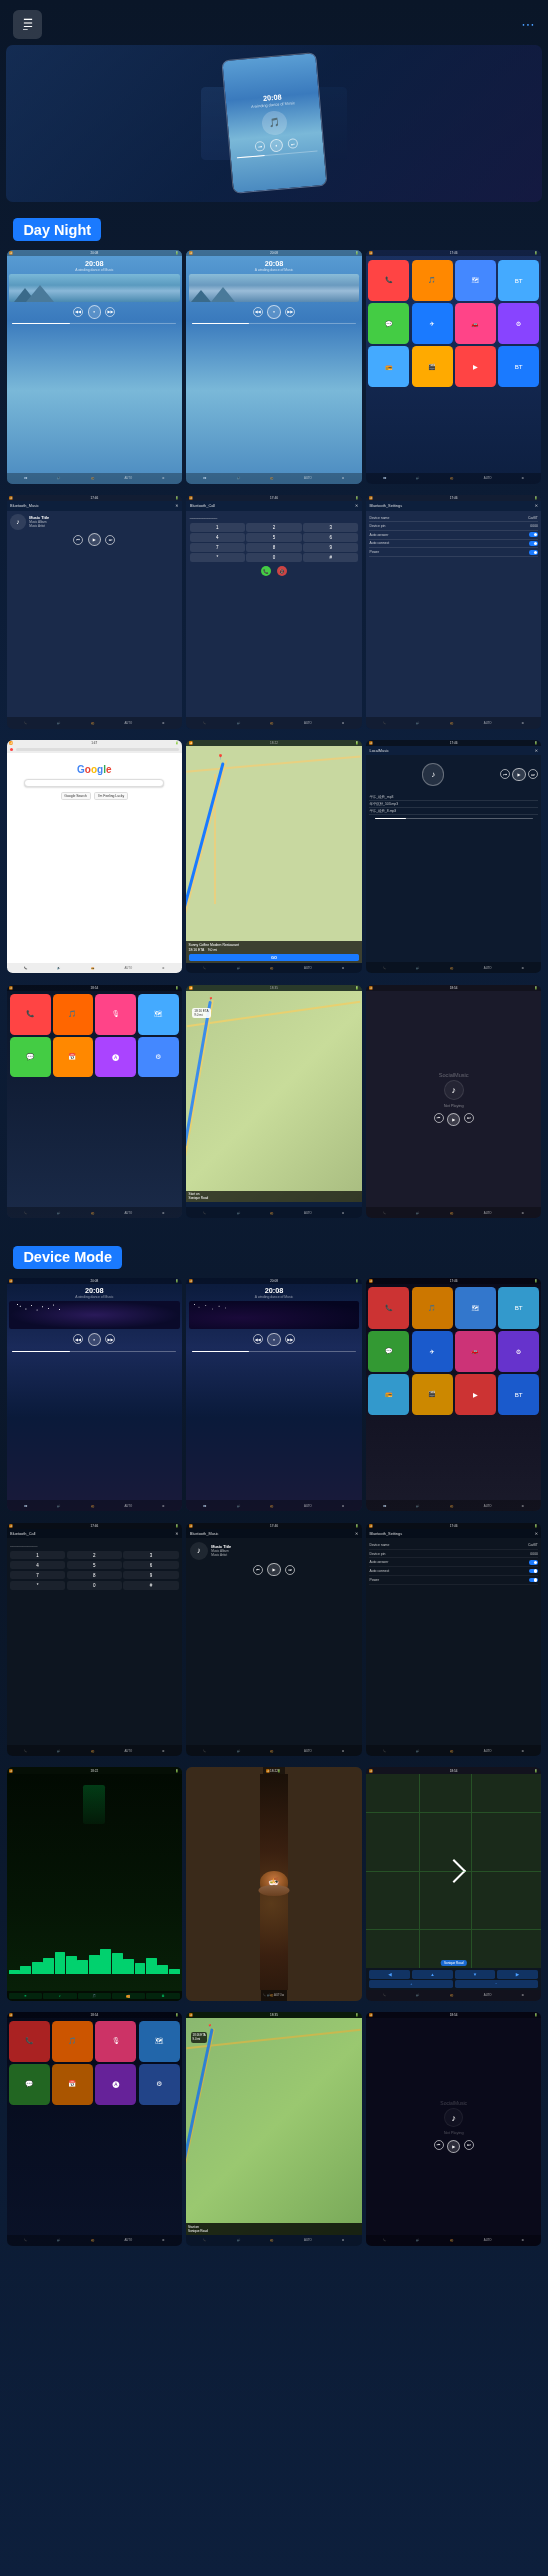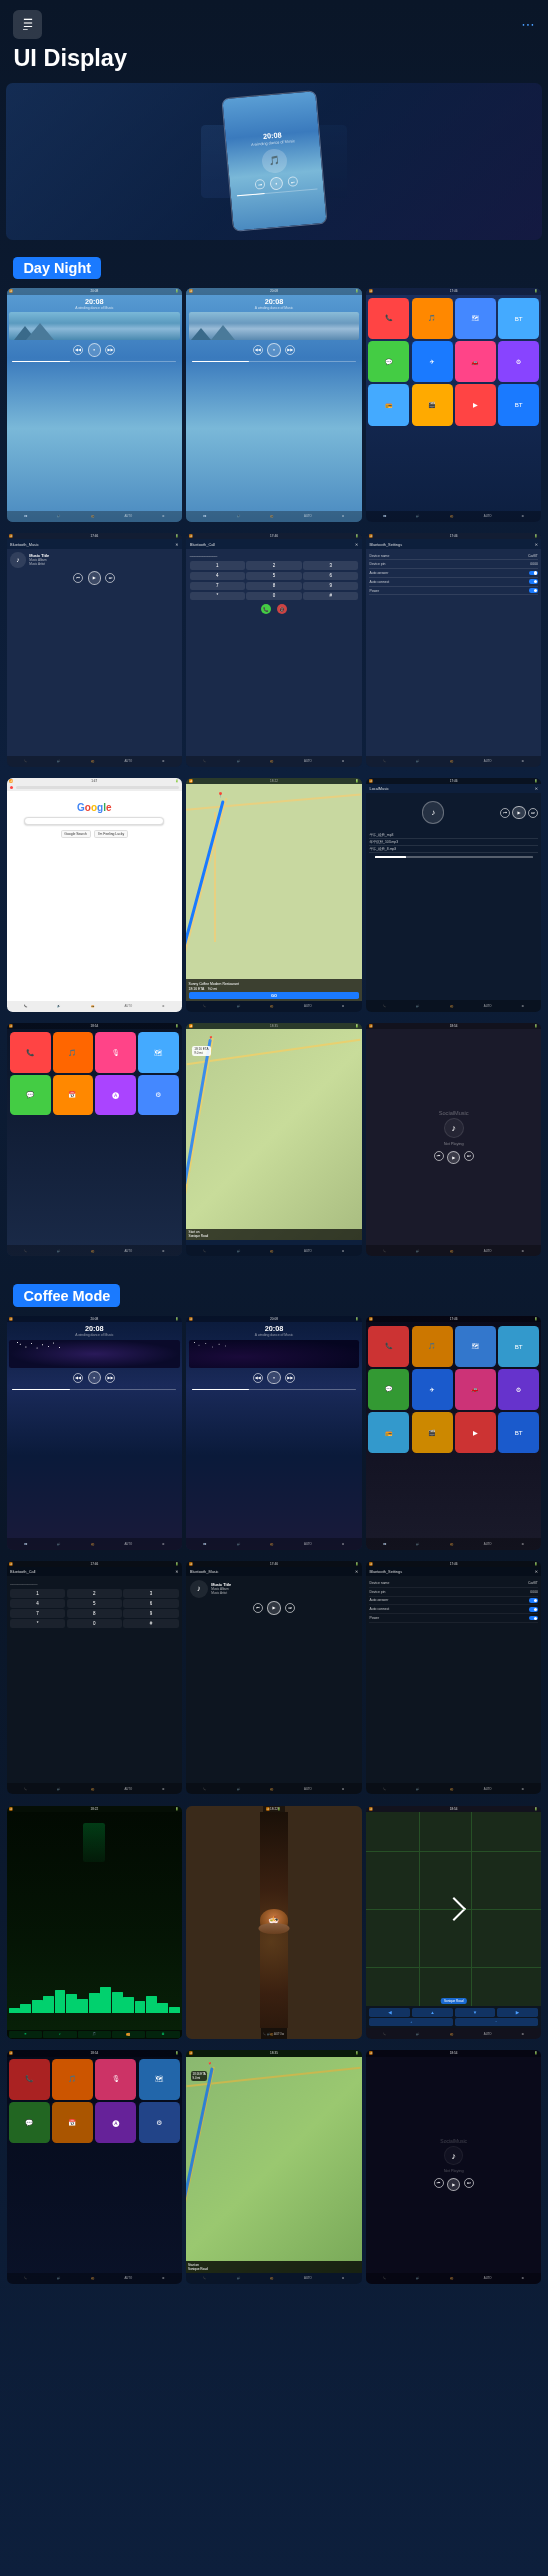--- a/index.html
+++ b/index.html
@@ -361,21 +361,20 @@
 
 <div>
   <div class="header">
     <div class="header-logo">
       <span style="font-size:11.2px;">☰<br><span style="font-size:3.9px;display:block;margin-top:-2.2px;">━━</span></span>
     </div>
     <div>
       <span style="font-size:13.4px;color:#4a9eff;">⋯</span>
     </div>
   </div>
-  <h1 class="page-title">UI Display</h1>
 </div>
 
 <div class="hero-area">
   <div class="hero-bg"></div>
 
   <div style="position:absolute;inset:0;display:flex;align-items:center;justify-content:center;gap:5.6px;opacity:0.4;">
     <div style="width:45px;height:73px;background:linear-gradient(180deg,#3a6aaa,#2a4a8a);border-radius:4.5px;opacity:0.5;"></div>
     <div style="width:45px;height:73px;background:linear-gradient(180deg,#4a7aba,#2a5a9a);border-radius:4.5px;opacity:0.4;"></div>
     <div style="width:45px;height:73px;background:linear-gradient(180deg,#1a3a6a,#0d2040);border-radius:4.5px;opacity:0.5;"></div>
   </div>
@@ -825,21 +824,21 @@
           <span>📻</span>
           <span>AUTO</span>
           <span>⚙</span>
         </div>
       </div>
     </div>
   </div>
 </div>
 
 <div style="margin-top:11.2px;">
-  <div class="section-label">Coffee Mode</div>
+  <div class="section-label">Device Mode</div>
 
   
   <div class="screenshots-grid">
 
     <div class="screenshot-card">
       <div class="mini-screen ms-bg-night">
         <div class="status-bar">
           <span>📶</span>
           <span>20:08</span>
           <span>🔋</span>

